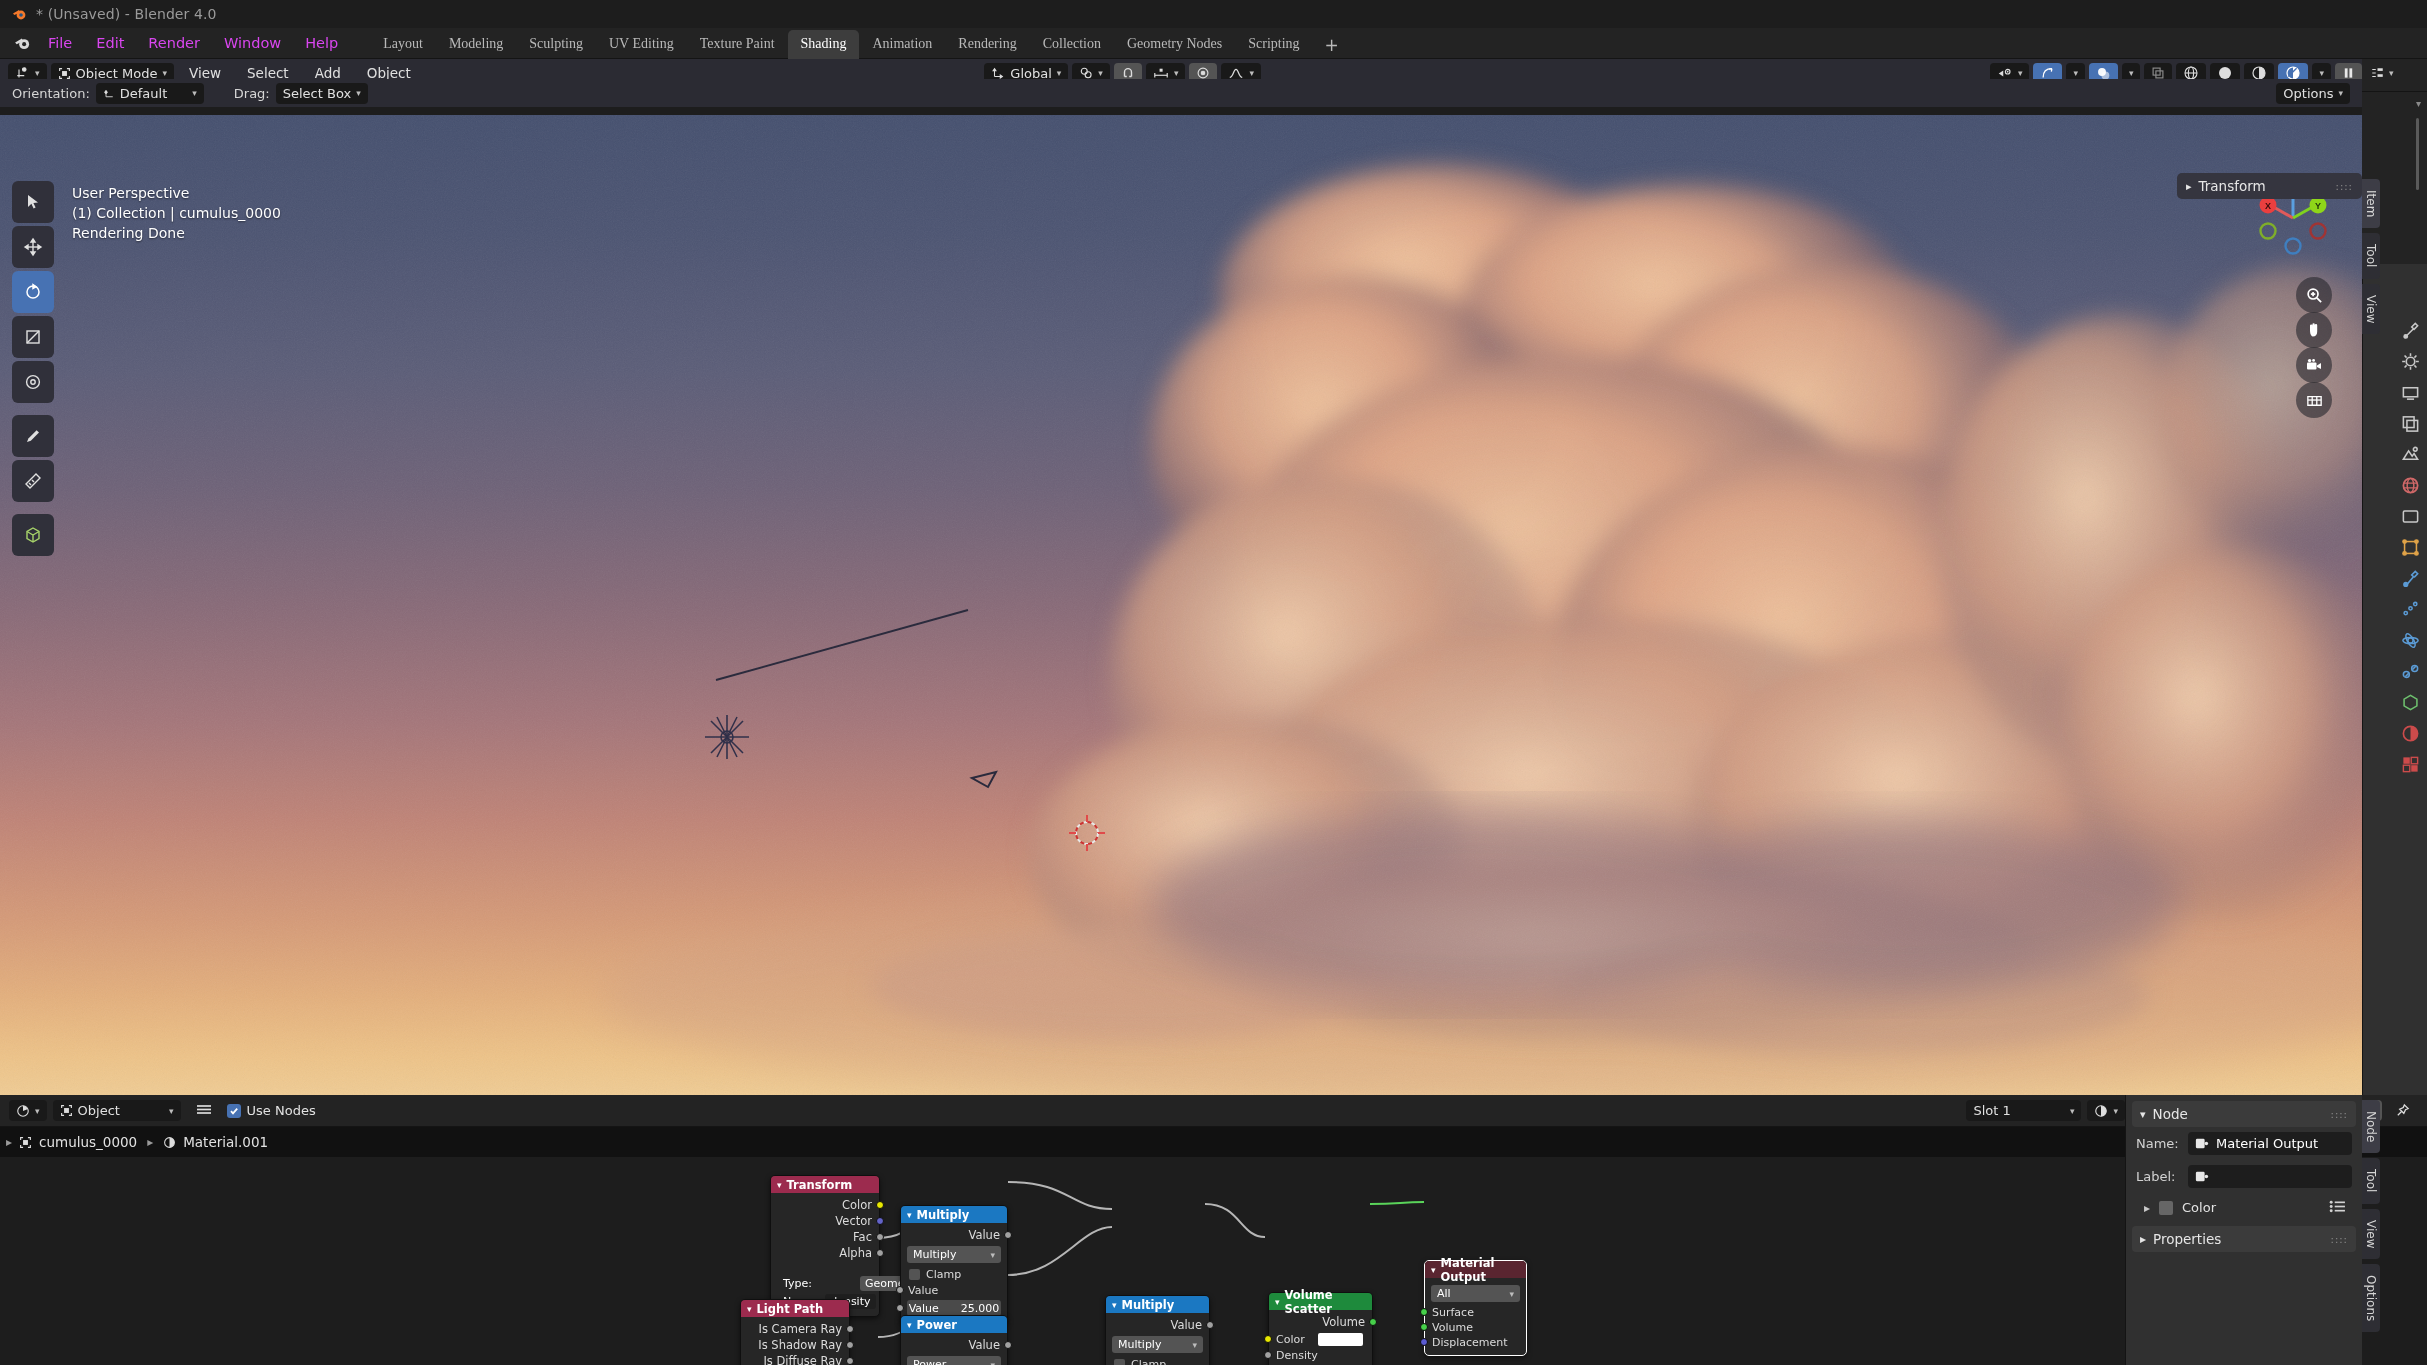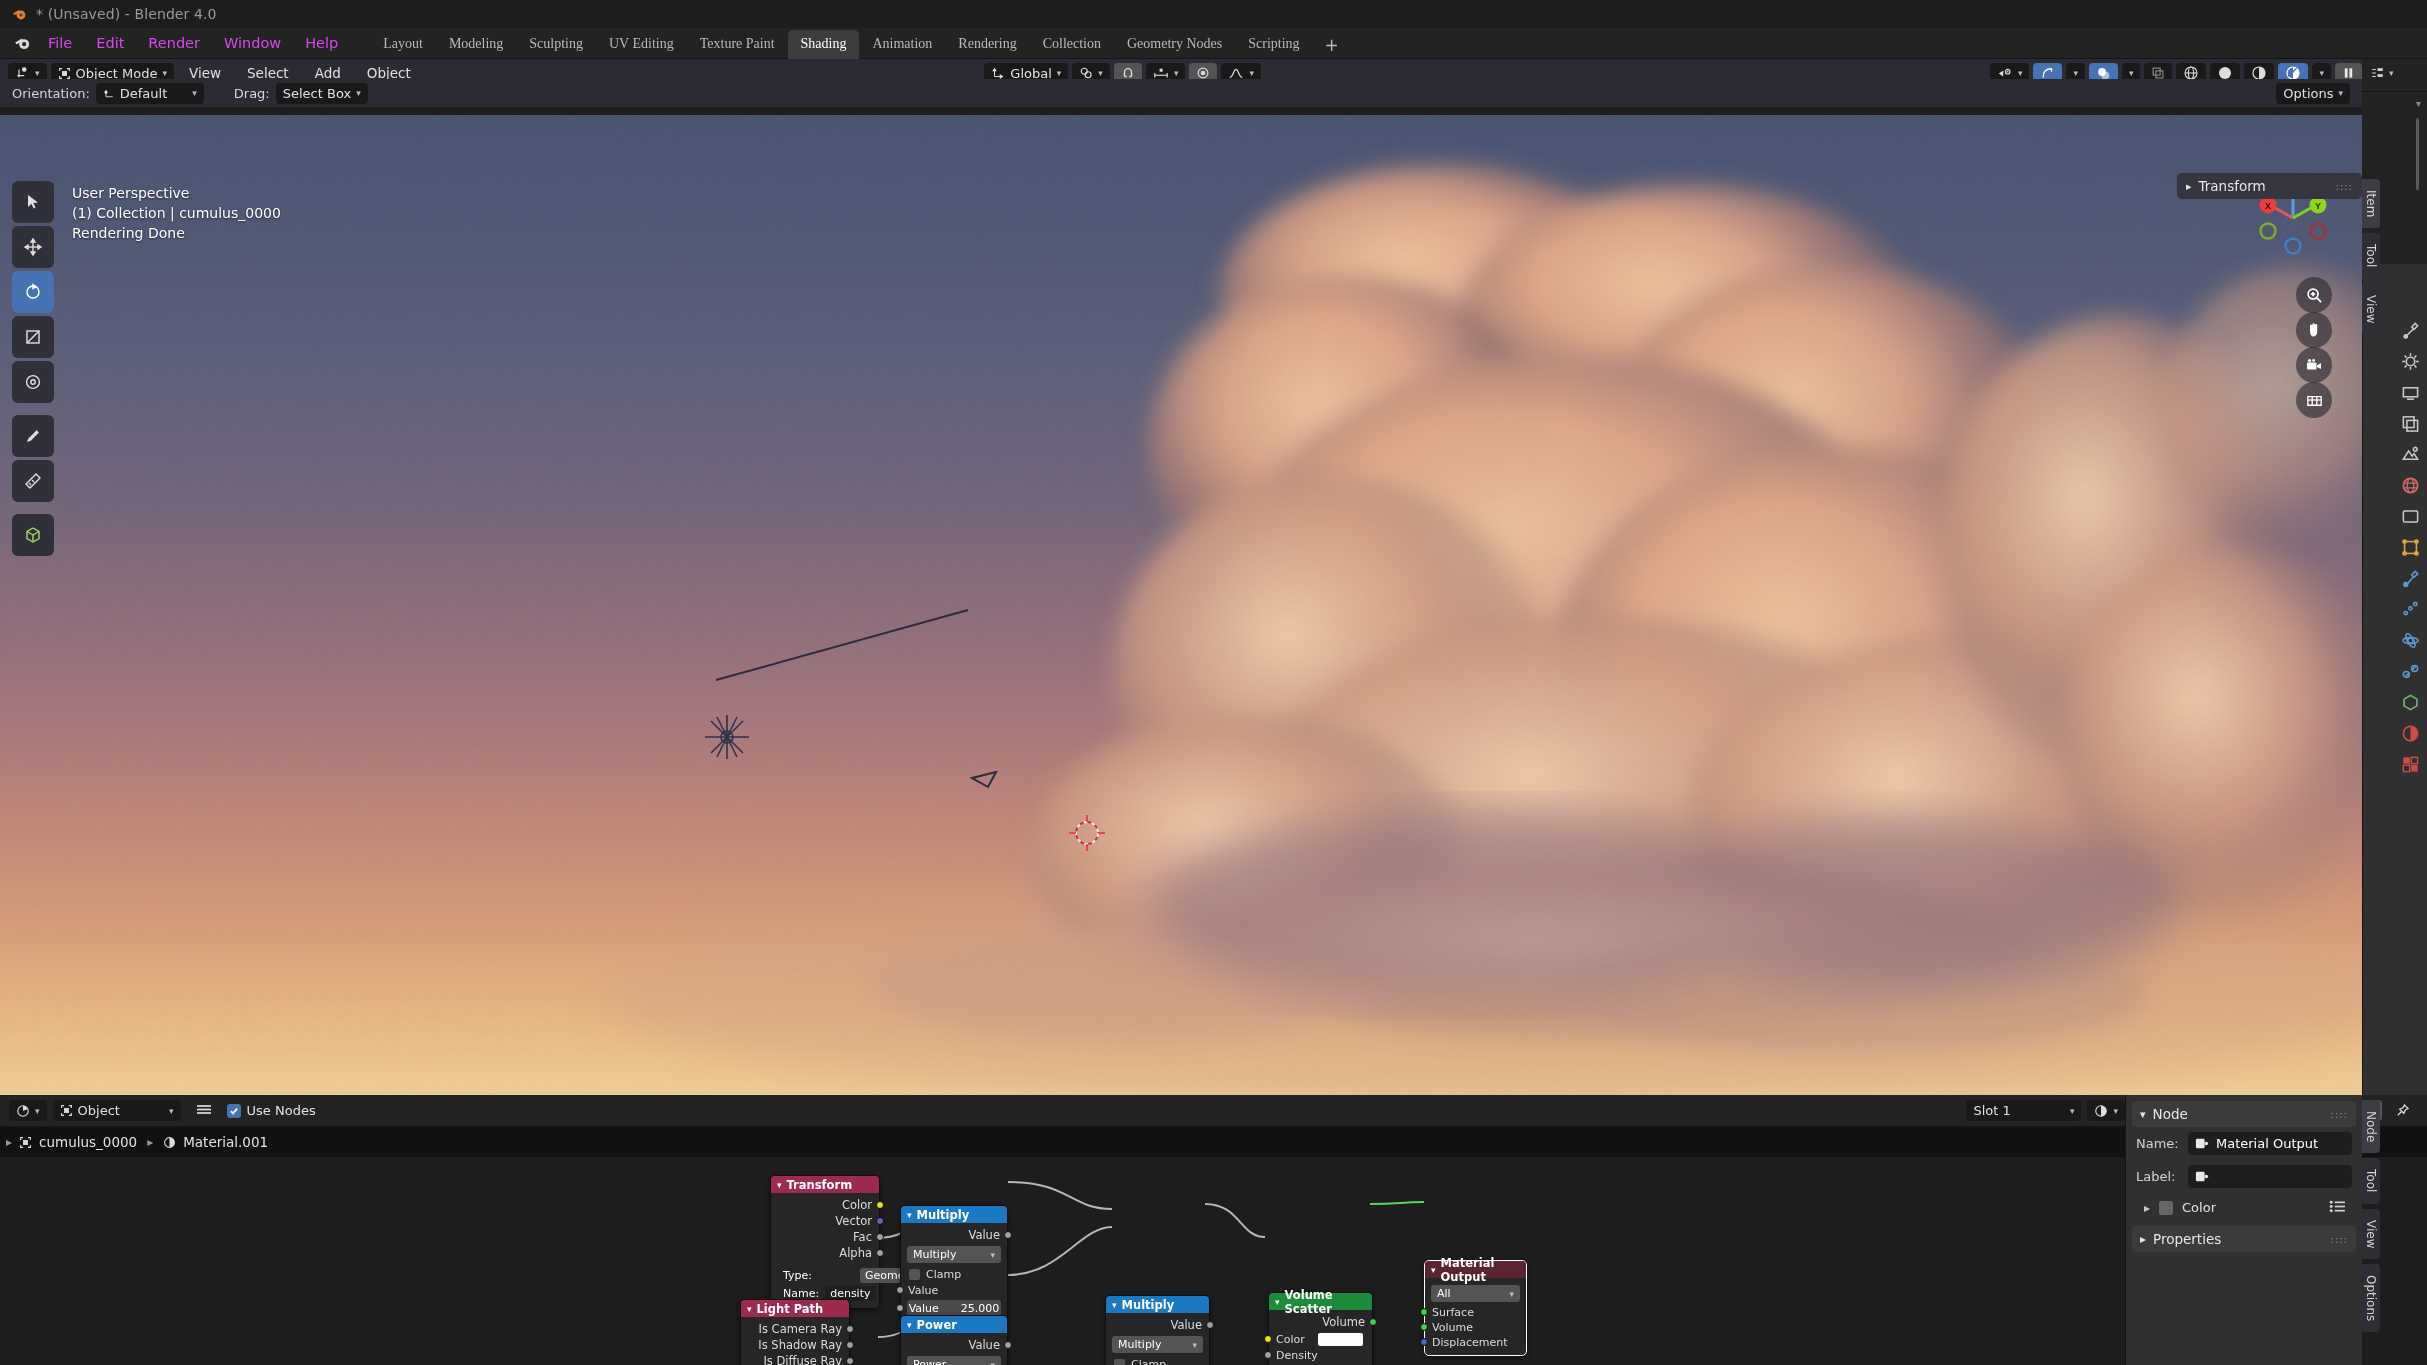--- a/index.html
+++ b/index.html
@@ -734,21 +734,21 @@
           <span class="sock r s-purple" style="top:4px;"></span>
         </div>
         <div class="sock-row out">
           <span>Fac</span>
           <span class="sock r s-grey" style="top:4px;"></span>
         </div>
         <div class="sock-row out">
           <span>Alpha</span>
           <span class="sock r s-grey" style="top:4px;"></span>
         </div>
-        <div class="field" style="background:transparent;padding:0 6px;margin-top:6px;gap:48px;">
+        <div class="field" style="background:transparent;padding:0 6px;margin-top:14px;gap:48px;">
           <span>Type:</span>
           <span style="flex:1;background:#545454;border-radius:3px;height:15px;display:flex;align-items:center;justify-content:space-between;padding:0 5px;">
             <span>Geometry</span>
               <span class="chev">▾</span>
           </span>
         </div>
         <div class="field" style="background:transparent;padding:0 6px;">
           <span>Name:</span>
           <span style="flex:1;background:#1f1f1f;border-radius:3px;height:15px;display:flex;align-items:center;padding:0 5px;">
             <span>density</span>

